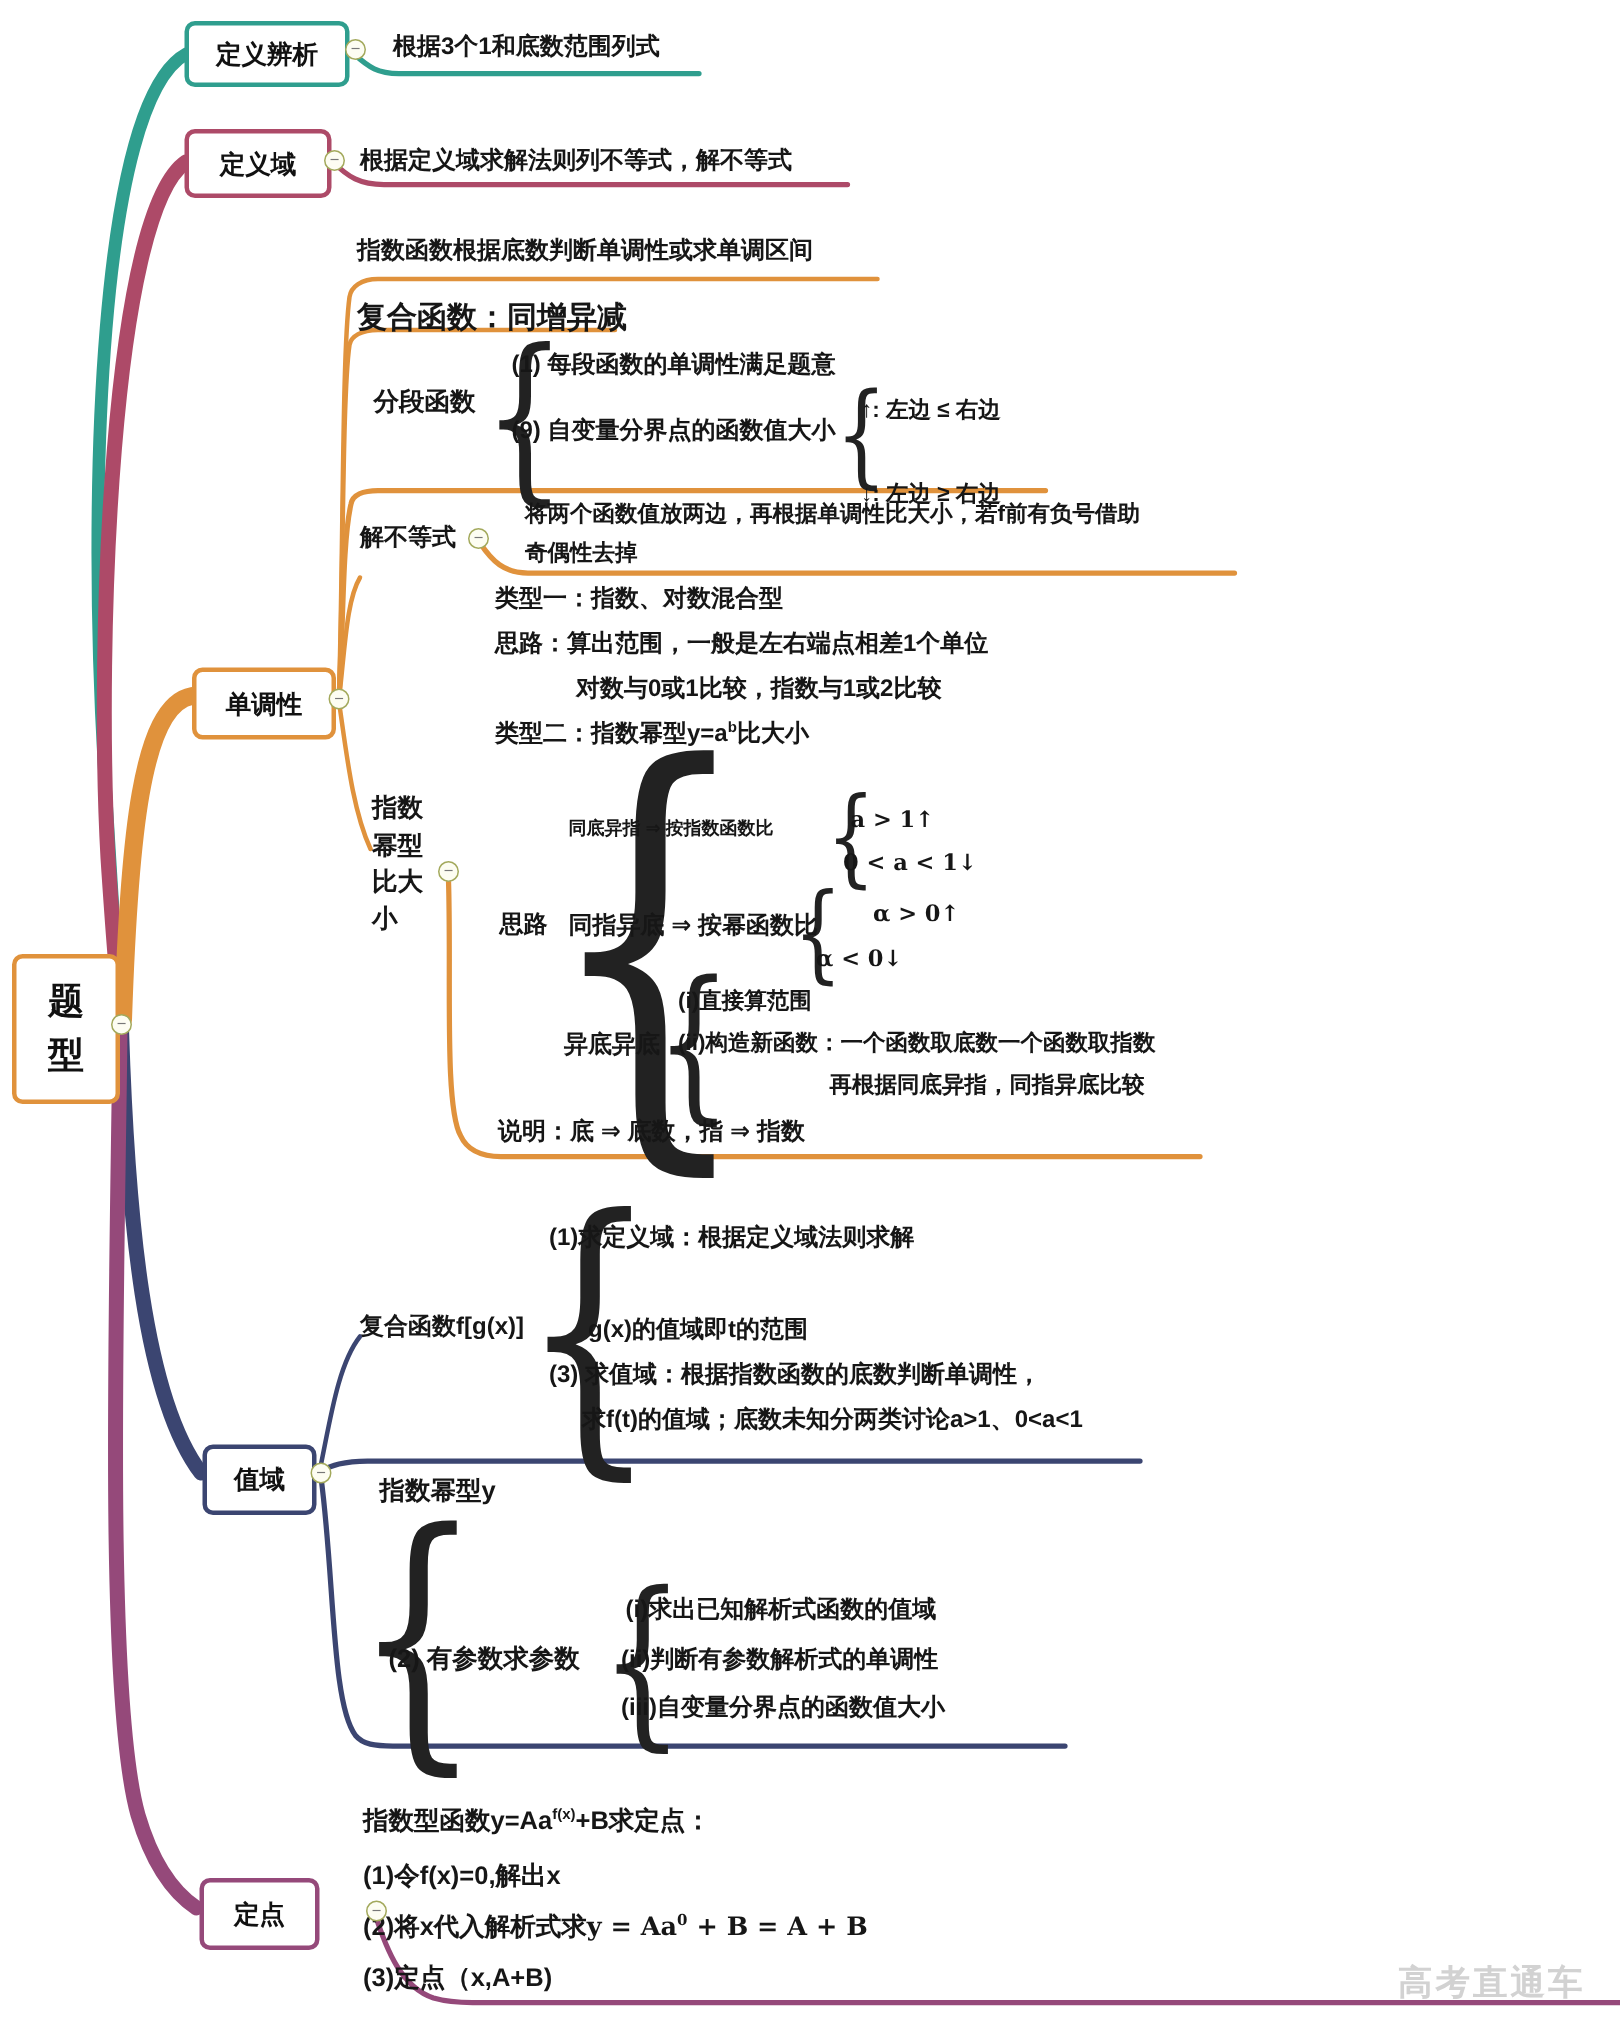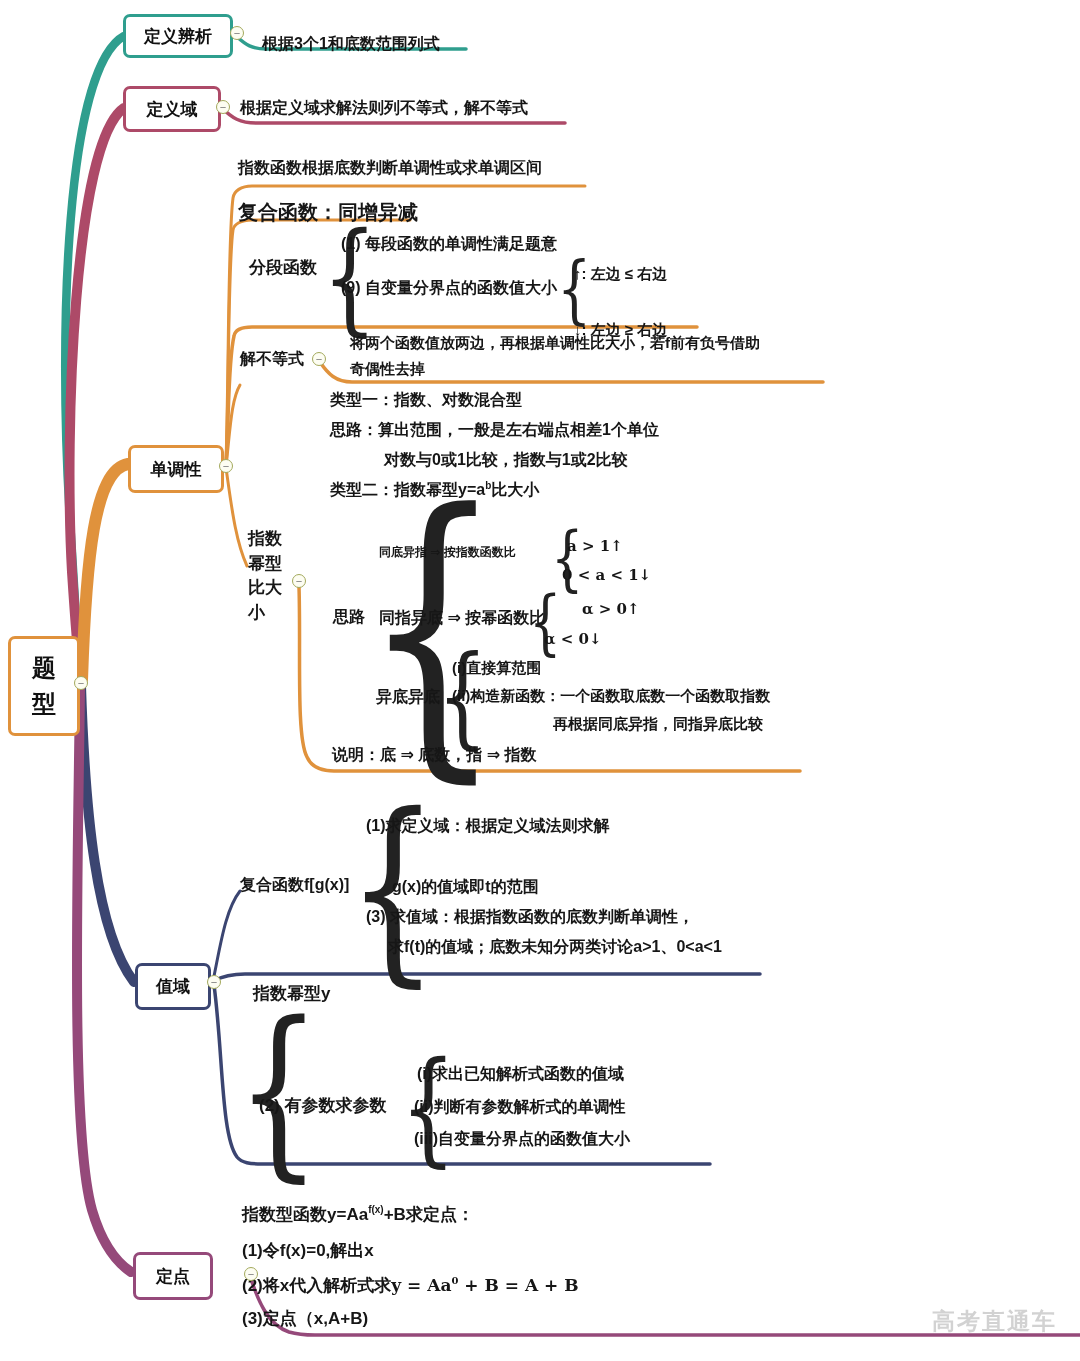--- a/index.html
+++ b/index.html
@@ -63,21 +63,21 @@
 
   <div class="box" style="left:8px;top:636px;width:66px;height:94px;border-color:#e0923c;font-size:24px;">
     <span class="wrapblock" style="width:28px;line-height:1.5;">题型</span>
   </div>
   <span class="minus" style="left:74px;top:676px;"></span>
 
   <div class="box" style="left:123px;top:14px;width:104px;height:38px;border-color:#2f9e8e;font-size:17px;">
     <span>定义辨析</span>
   </div>
   <span class="minus" style="left:230px;top:26px;"></span>
-  <div class="t" style="left:262px;top:34px;font-size:16px;">根据3个1和底数范围列式</div>
+  <div class="t" style="left:262px;top:22px;font-size:16px;">根据3个1和底数范围列式</div>
 
   <div class="box" style="left:123px;top:86px;width:92px;height:40px;border-color:#ad4a68;font-size:17px;">
     <span>定义域</span>
   </div>
   <span class="minus" style="left:216px;top:100px;"></span>
   <div class="t" style="left:240px;top:98px;font-size:16px;">根据定义域求解法则列不等式，解不等式</div>
 
   <div class="box" style="left:128px;top:445px;width:90px;height:42px;border-color:#e0923c;font-size:17px;">
     <span>单调性</span>
   </div>

